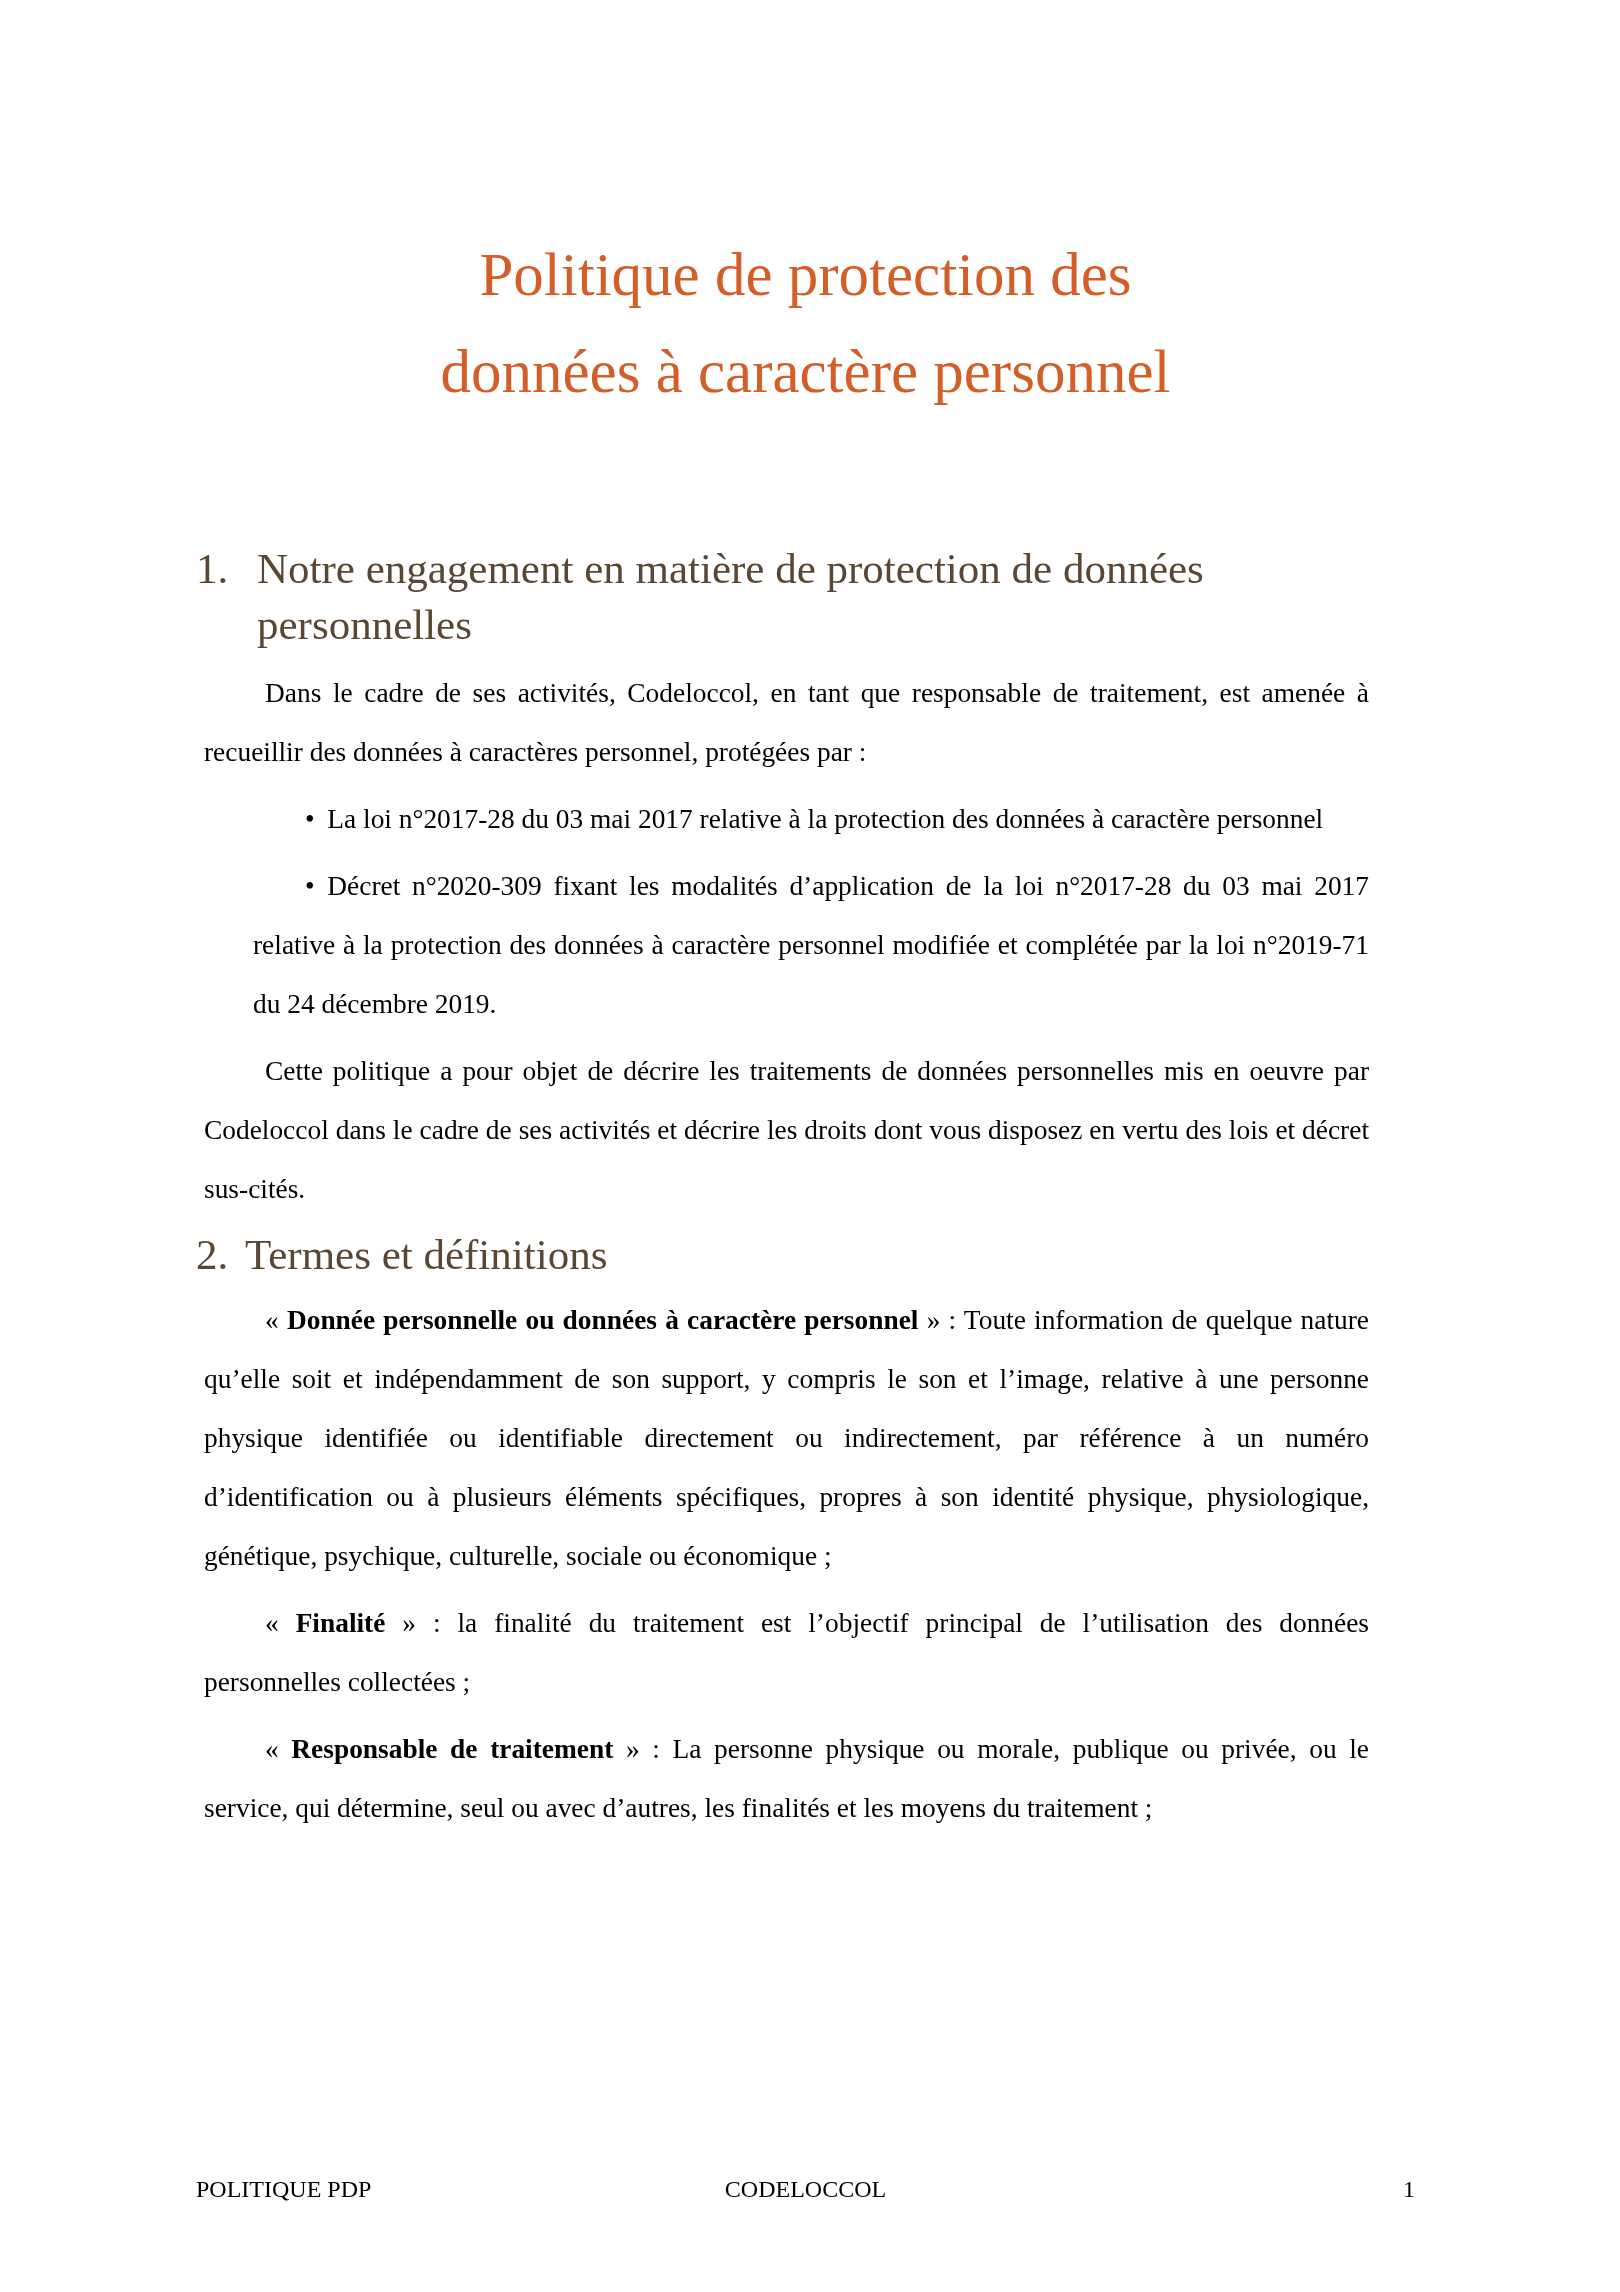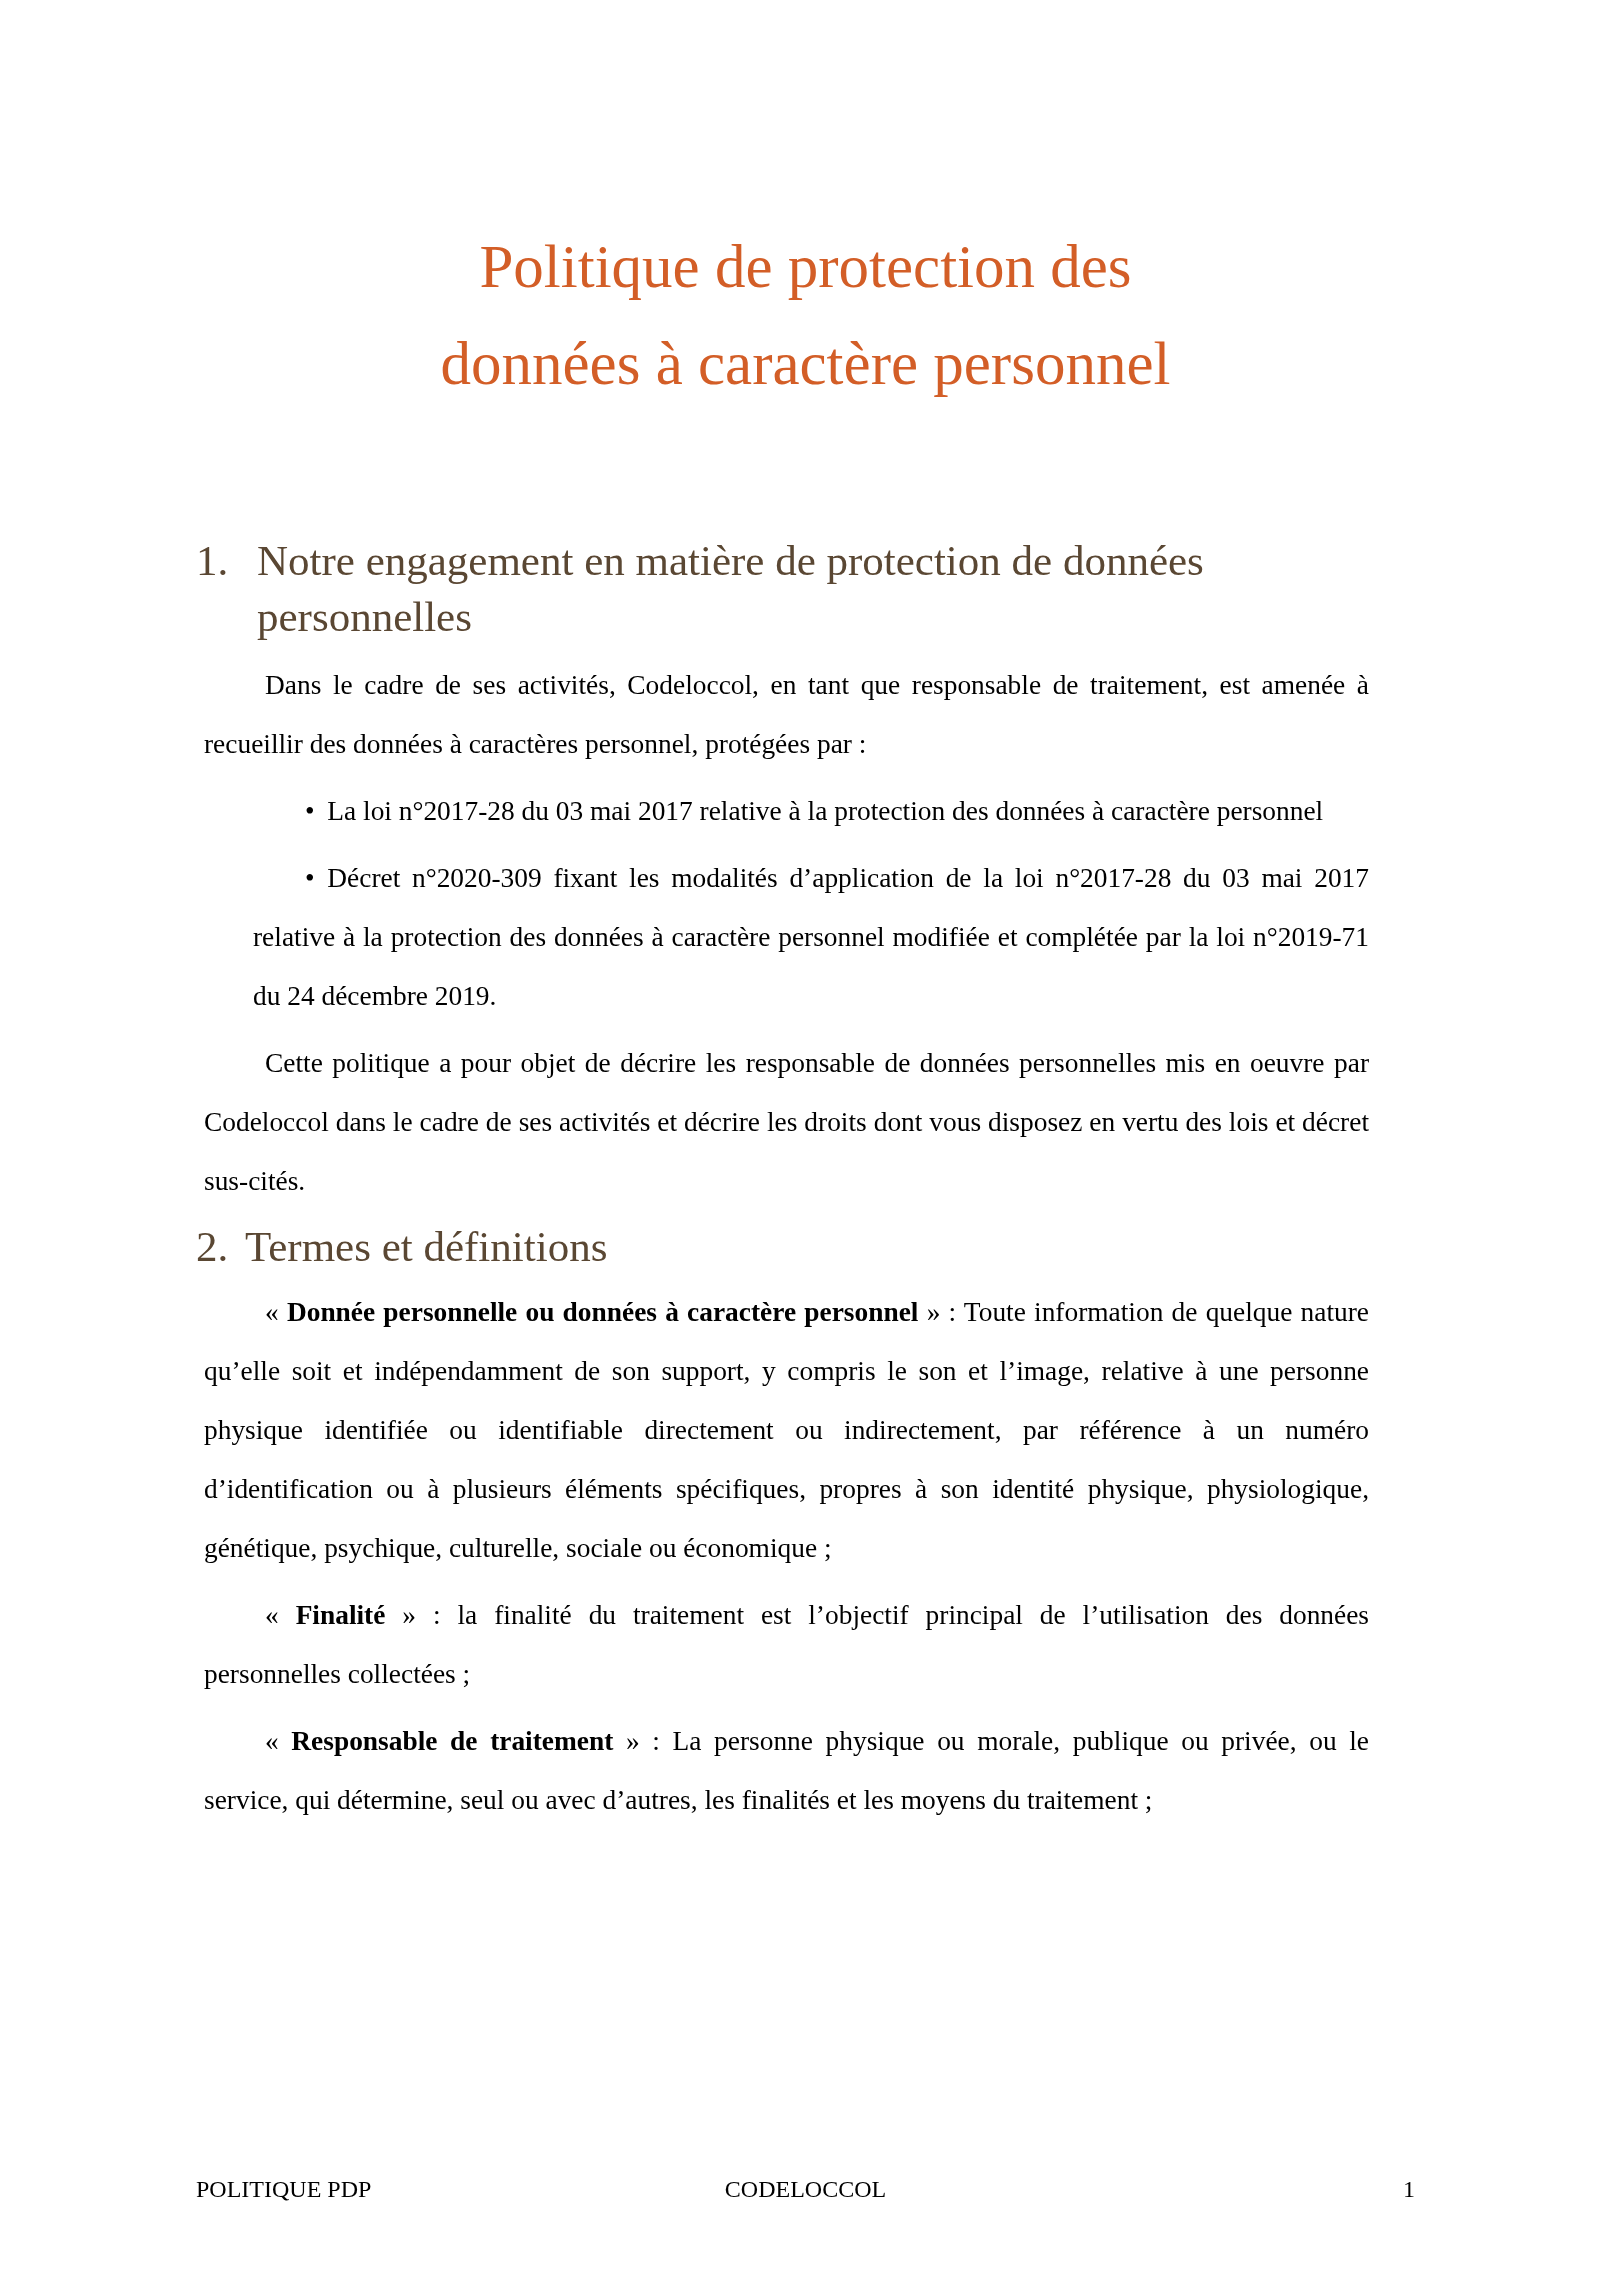--- a/index.html
+++ b/index.html
@@ -12,21 +12,21 @@
     width: 1620px;
     height: 2293px;
     background: #ffffff;
     font-family: "Liberation Serif", "DejaVu Serif", serif;
     color: #000000;
     overflow: hidden;
   }
   .content {
     position: absolute;
     left: 196px;
-    top: 0;
+    top: 8px;
     width: 1219px;
     font-family: Liberation Serif, serif;
   }
   .doc-title {
     margin-top: 218px;
     font-size: 61px;
     line-height: 97px;
     color: #d35e27;
     text-align: center;
     font-weight: normal;
@@ -86,21 +86,21 @@
     </div>
 
     <div class="bodytext sect-body-1">
       <p class="indent">Dans le cadre de ses activités, Codeloccol, en tant que responsable de traitement, est amenée à recueillir des données à caractères personnel, protégées par :</p>
 
       <p class="bullet"><span class="bullet-marker">•</span><span>La loi n°2017-28 du 03 mai 2017 relative à la protection des données à caractère personnel</span></p>
 
 
       <p class="bullet"><span class="bullet-marker">•</span><span>Décret n°2020-309 fixant les modalités d’application de la loi n°2017-28 du 03 mai 2017 relative à la protection des données à caractère personnel modifiée et complétée par la loi n°2019-71 du 24 décembre 2019.</span></p>
 
-      <p class="indent">Cette politique a pour objet de décrire les responsable de données personnelles mis en oeuvre par Codeloccol dans le cadre de ses activités et décrire les droits dont vous disposez en vertu des lois et décret sus-cités.</p>
+      <p class="indent">Cette politique a pour objet de décrire les traitements de données personnelles mis en oeuvre par Codeloccol dans le cadre de ses activités et décrire les droits dont vous disposez en vertu des lois et décret sus-cités.</p>
     </div>
 
     <div class="heading heading-2">
       <span class="num">2.</span>
       <span class="txt">Termes et définitions</span>
     </div>
 
     <div class="bodytext sect-body-2">
       <p class="indent"><span>«&nbsp;</span><strong>Donnée personnelle ou données à caractère personnel</strong><span>&nbsp;»</span><span> : Toute information de quelque nature qu’elle soit et indépendamment de son support, y compris le son et l’image, relative à une personne physique identifiée ou identifiable directement ou indirectement, par référence à un numéro d’identification ou à plusieurs éléments spécifiques, propres à son identité physique, physiologique, génétique, psychique, culturelle, sociale ou économique ;</span></p>
 

